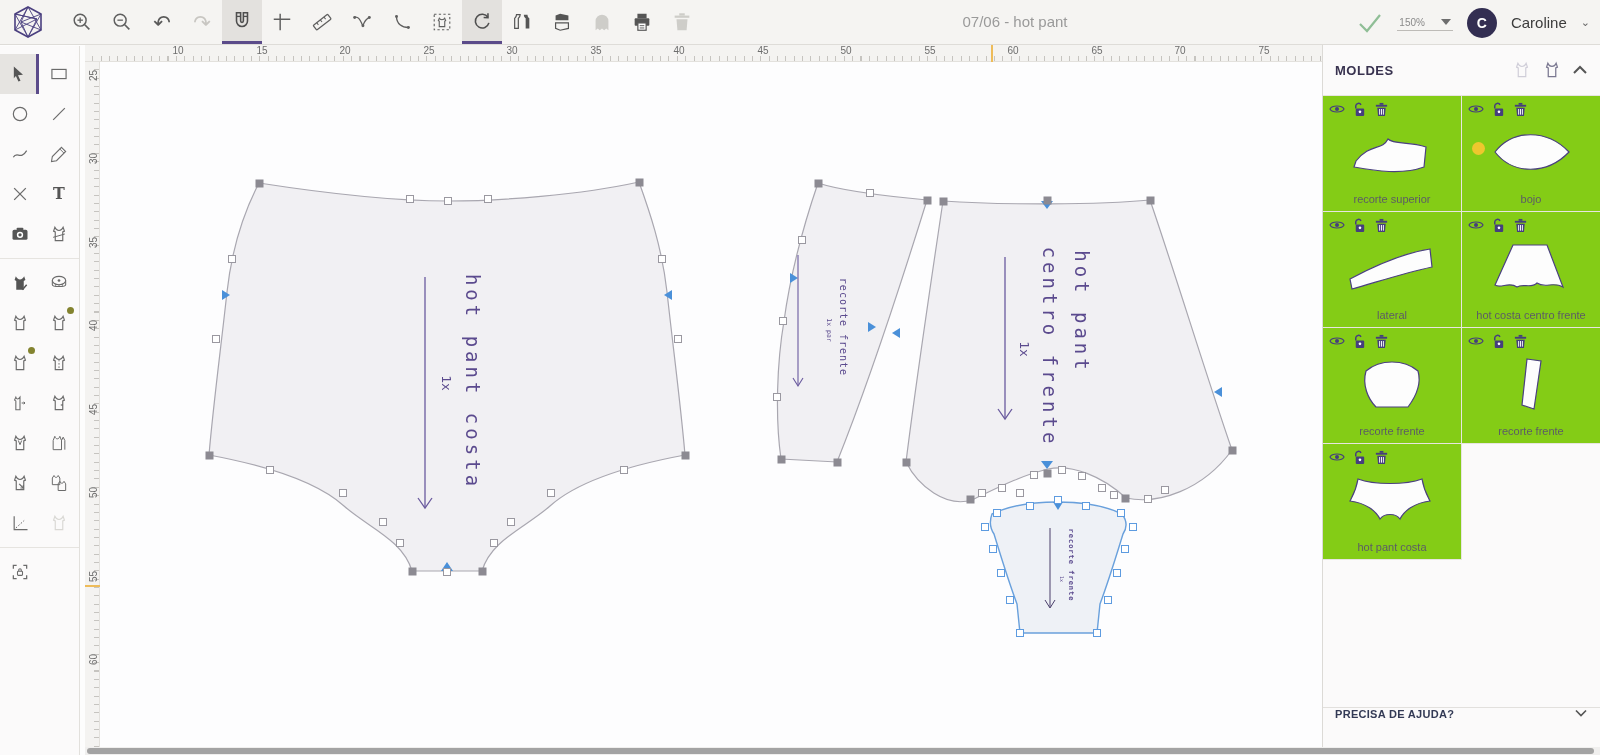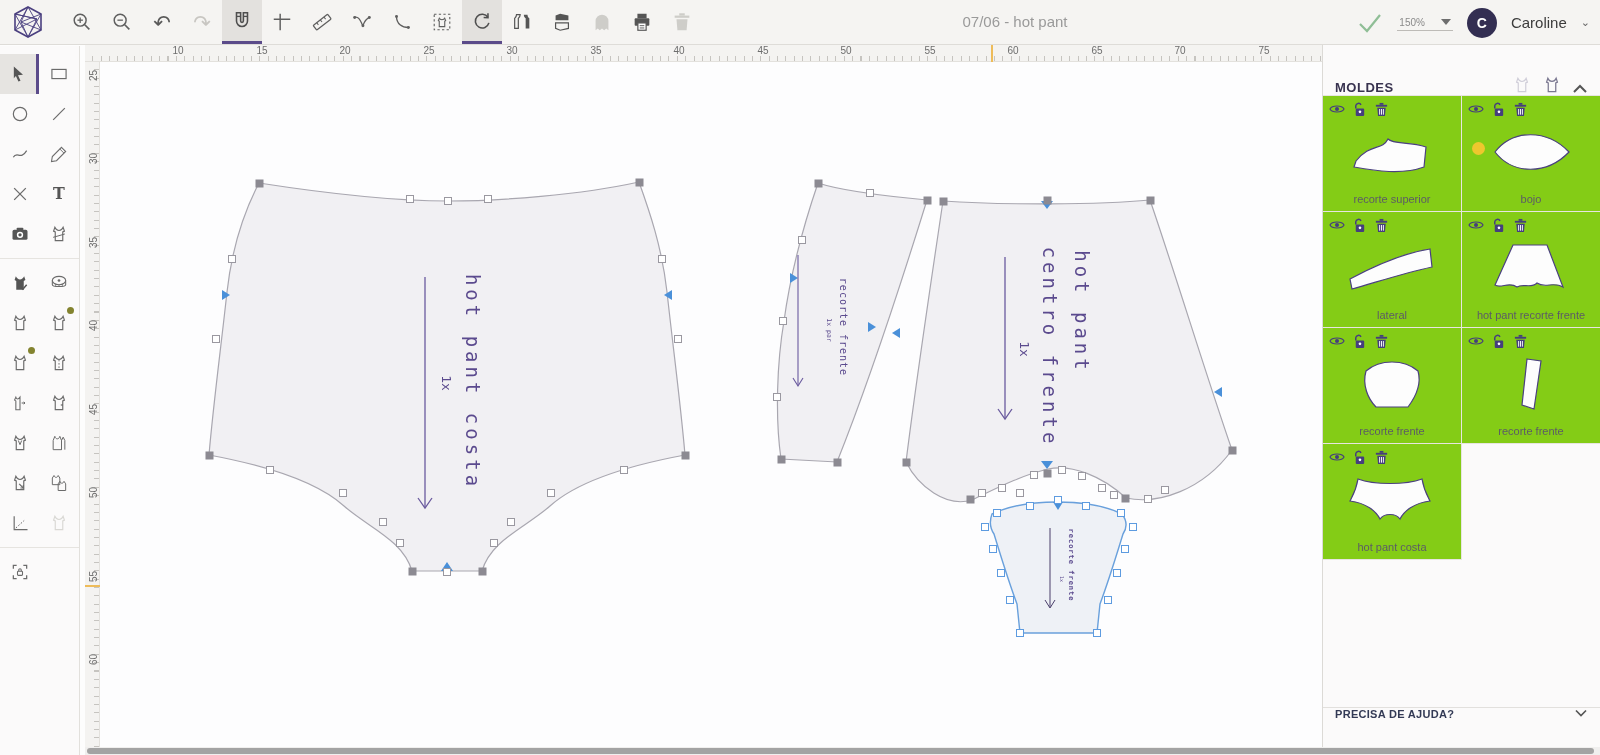--- a/index.html
+++ b/index.html
@@ -49,21 +49,21 @@
     background-size:5px 100%; background-position:100% 0; background-repeat:no-repeat; }
   .ruler-left .num { position:absolute; left:1px; font-size:10px; color:#6d6d6d; transform:rotate(-90deg); transform-origin:center; width:14px; text-align:center; }
   .guide-h { position:absolute; left:0; height:2px; width:15px; background:#eebc5a; }
 
   
   .canvas { position:absolute; left:100px; top:62px; width:1222px; height:685px; background:#fdfdfe; }
 
   
   .panel { position:absolute; left:1322px; top:45px; right:0; bottom:8px; background:#fbfafa;
     border-left:1px solid #dcdad6; display:flex; flex-direction:column; }
-  .panel-head { height:50px; display:flex; align-items:flex-end; padding:0 12px; gap:10px; }
+  .panel-head { height:50px; display:flex; align-items:center; padding:0 12px; gap:10px; }
   .panel-title { font-size:13px; font-weight:bold; color:#38324f; letter-spacing:.5px; flex:1; }
   .panel-head svg { cursor:pointer; }
   .cards { display:grid; grid-template-columns:139px 139px; border-top:1px solid #e7e5e1; }
   .card { width:139px; height:116px; border-right:1px solid #e7e5e1; border-bottom:1px solid #e7e5e1;
     background:#84cc16; position:relative; padding:5px 6px; cursor:pointer; }
   .card-actions { display:flex; gap:7px; align-items:center; height:16px; }
   .card-thumb { position:absolute; left:8px; right:8px; top:24px; height:64px; display:flex; align-items:center; justify-content:center; }
   .card-label { position:absolute; left:0; right:0; bottom:6px; text-align:center; font-size:11px; color:#5c5c66; }
   .badge-dot { position:absolute; left:10px; top:46px; width:13px; height:13px; border-radius:50%; background:#eec72e; }
   .panel-fill { flex:1; }
@@ -671,21 +671,21 @@
             </svg>
           <svg width="15" height="15">
               <use href="#trash14"></use>
             </svg>
         </div>
         <div class="card-thumb">
           <svg width="100" height="62" viewBox="0 0 100 62">
               <path d="M32,8 L66,8 L82,50 C72,44 64,52 56,46 C50,52 42,46 36,50 C28,44 20,52 14,48 Z" fill="#fdfdfd" stroke="#4a4080" stroke-width="1.2"></path>
             </svg>
         </div>
-        <div class="card-label">hot pant recorte frente</div>
+        <div class="card-label">hot costa centro frente</div>
       </div>
 
       <div class="card">
         <div class="card-actions">
           <svg width="16" height="12">
               <use href="#eye14"></use>
             </svg>
           <svg width="15" height="15">
               <use href="#lock14"></use>
             </svg>

